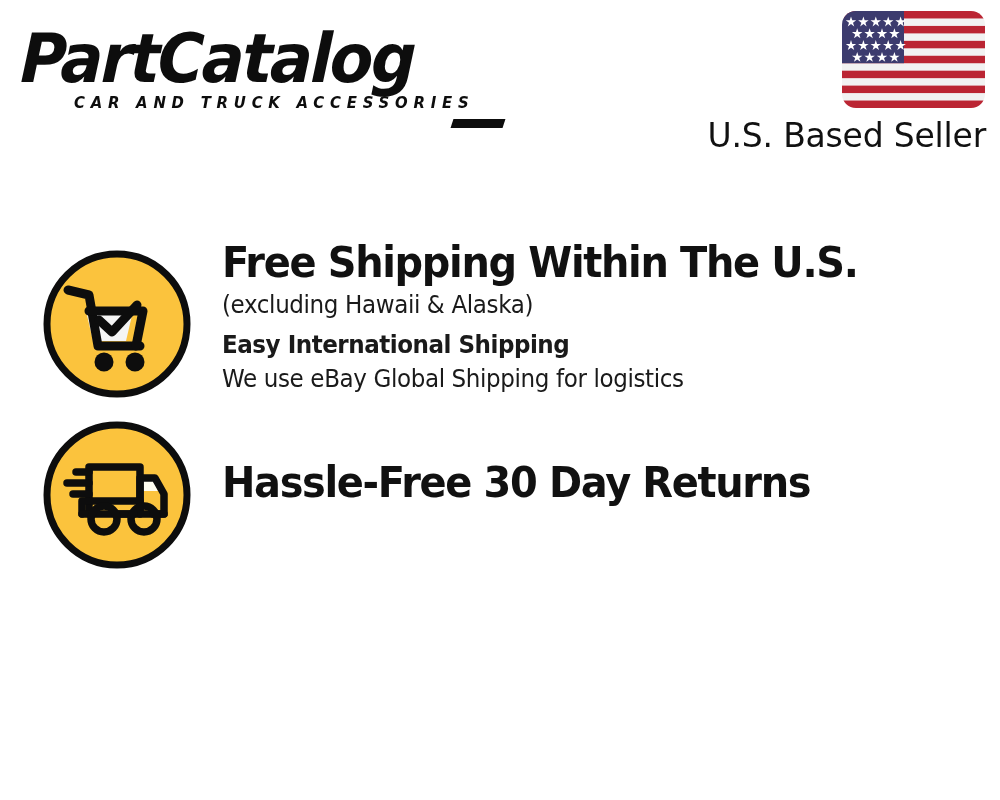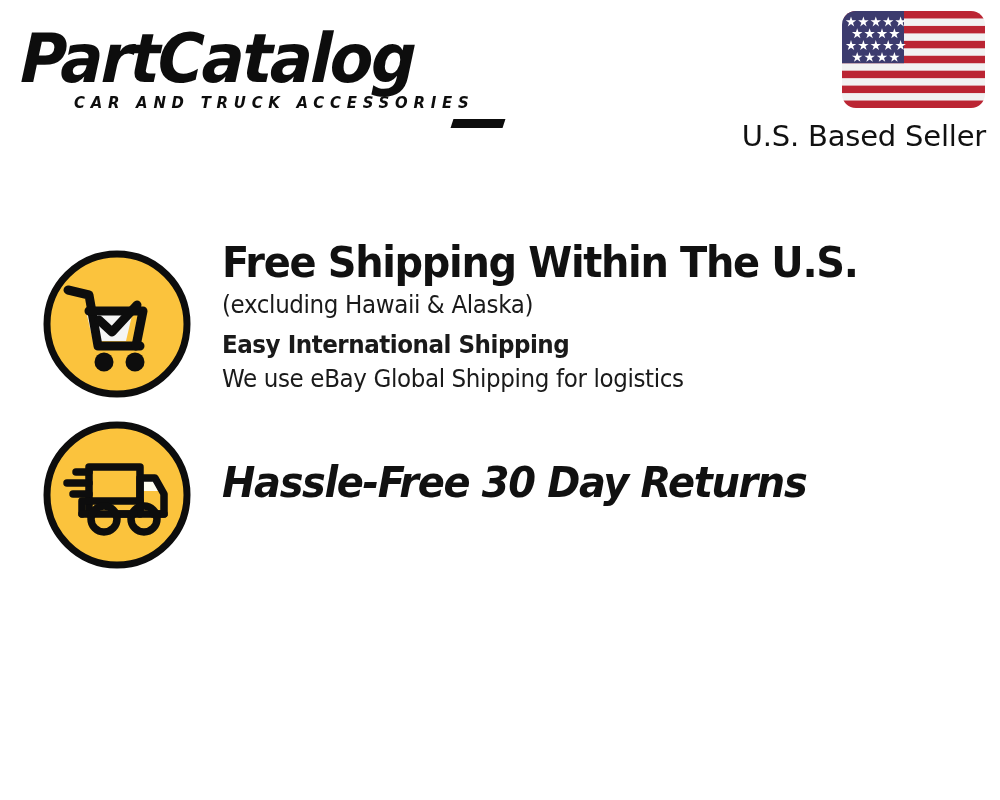--- a/index.html
+++ b/index.html
@@ -80,21 +80,21 @@
     height: 97px;
   }
   #flag-badge svg { display: block; width: 143px; height: 97px; }
 
   #us-seller-label {
     position: absolute;
     right: 14px;
     top: 117px;
     font-family: "DejaVu Sans", sans-serif;
     font-weight: 400;
-    font-size: 29px;
+    font-size: 33px;
     line-height: 38px;
     color: #111111;
     white-space: nowrap;
     letter-spacing: -0.2px;
   }
 
   
   #benefits {
     position: absolute;
     left: 0;
@@ -114,21 +114,20 @@
   }
   .benefit-icon svg { display: block; width: 150px; height: 150px; }
 
   .benefit-text {
     position: absolute;
     left: 222px;
     width: 760px;
   }
   .benefit-text.single {
     top: 52px;
-    font-style: italic;
   }
   .benefit-text.multi {
     top: 3px;
   }
 
   .benefit-headline {
     font-family: "DejaVu Sans", sans-serif;
     font-weight: 700;
     font-size: 42px;
     line-height: 50px;

